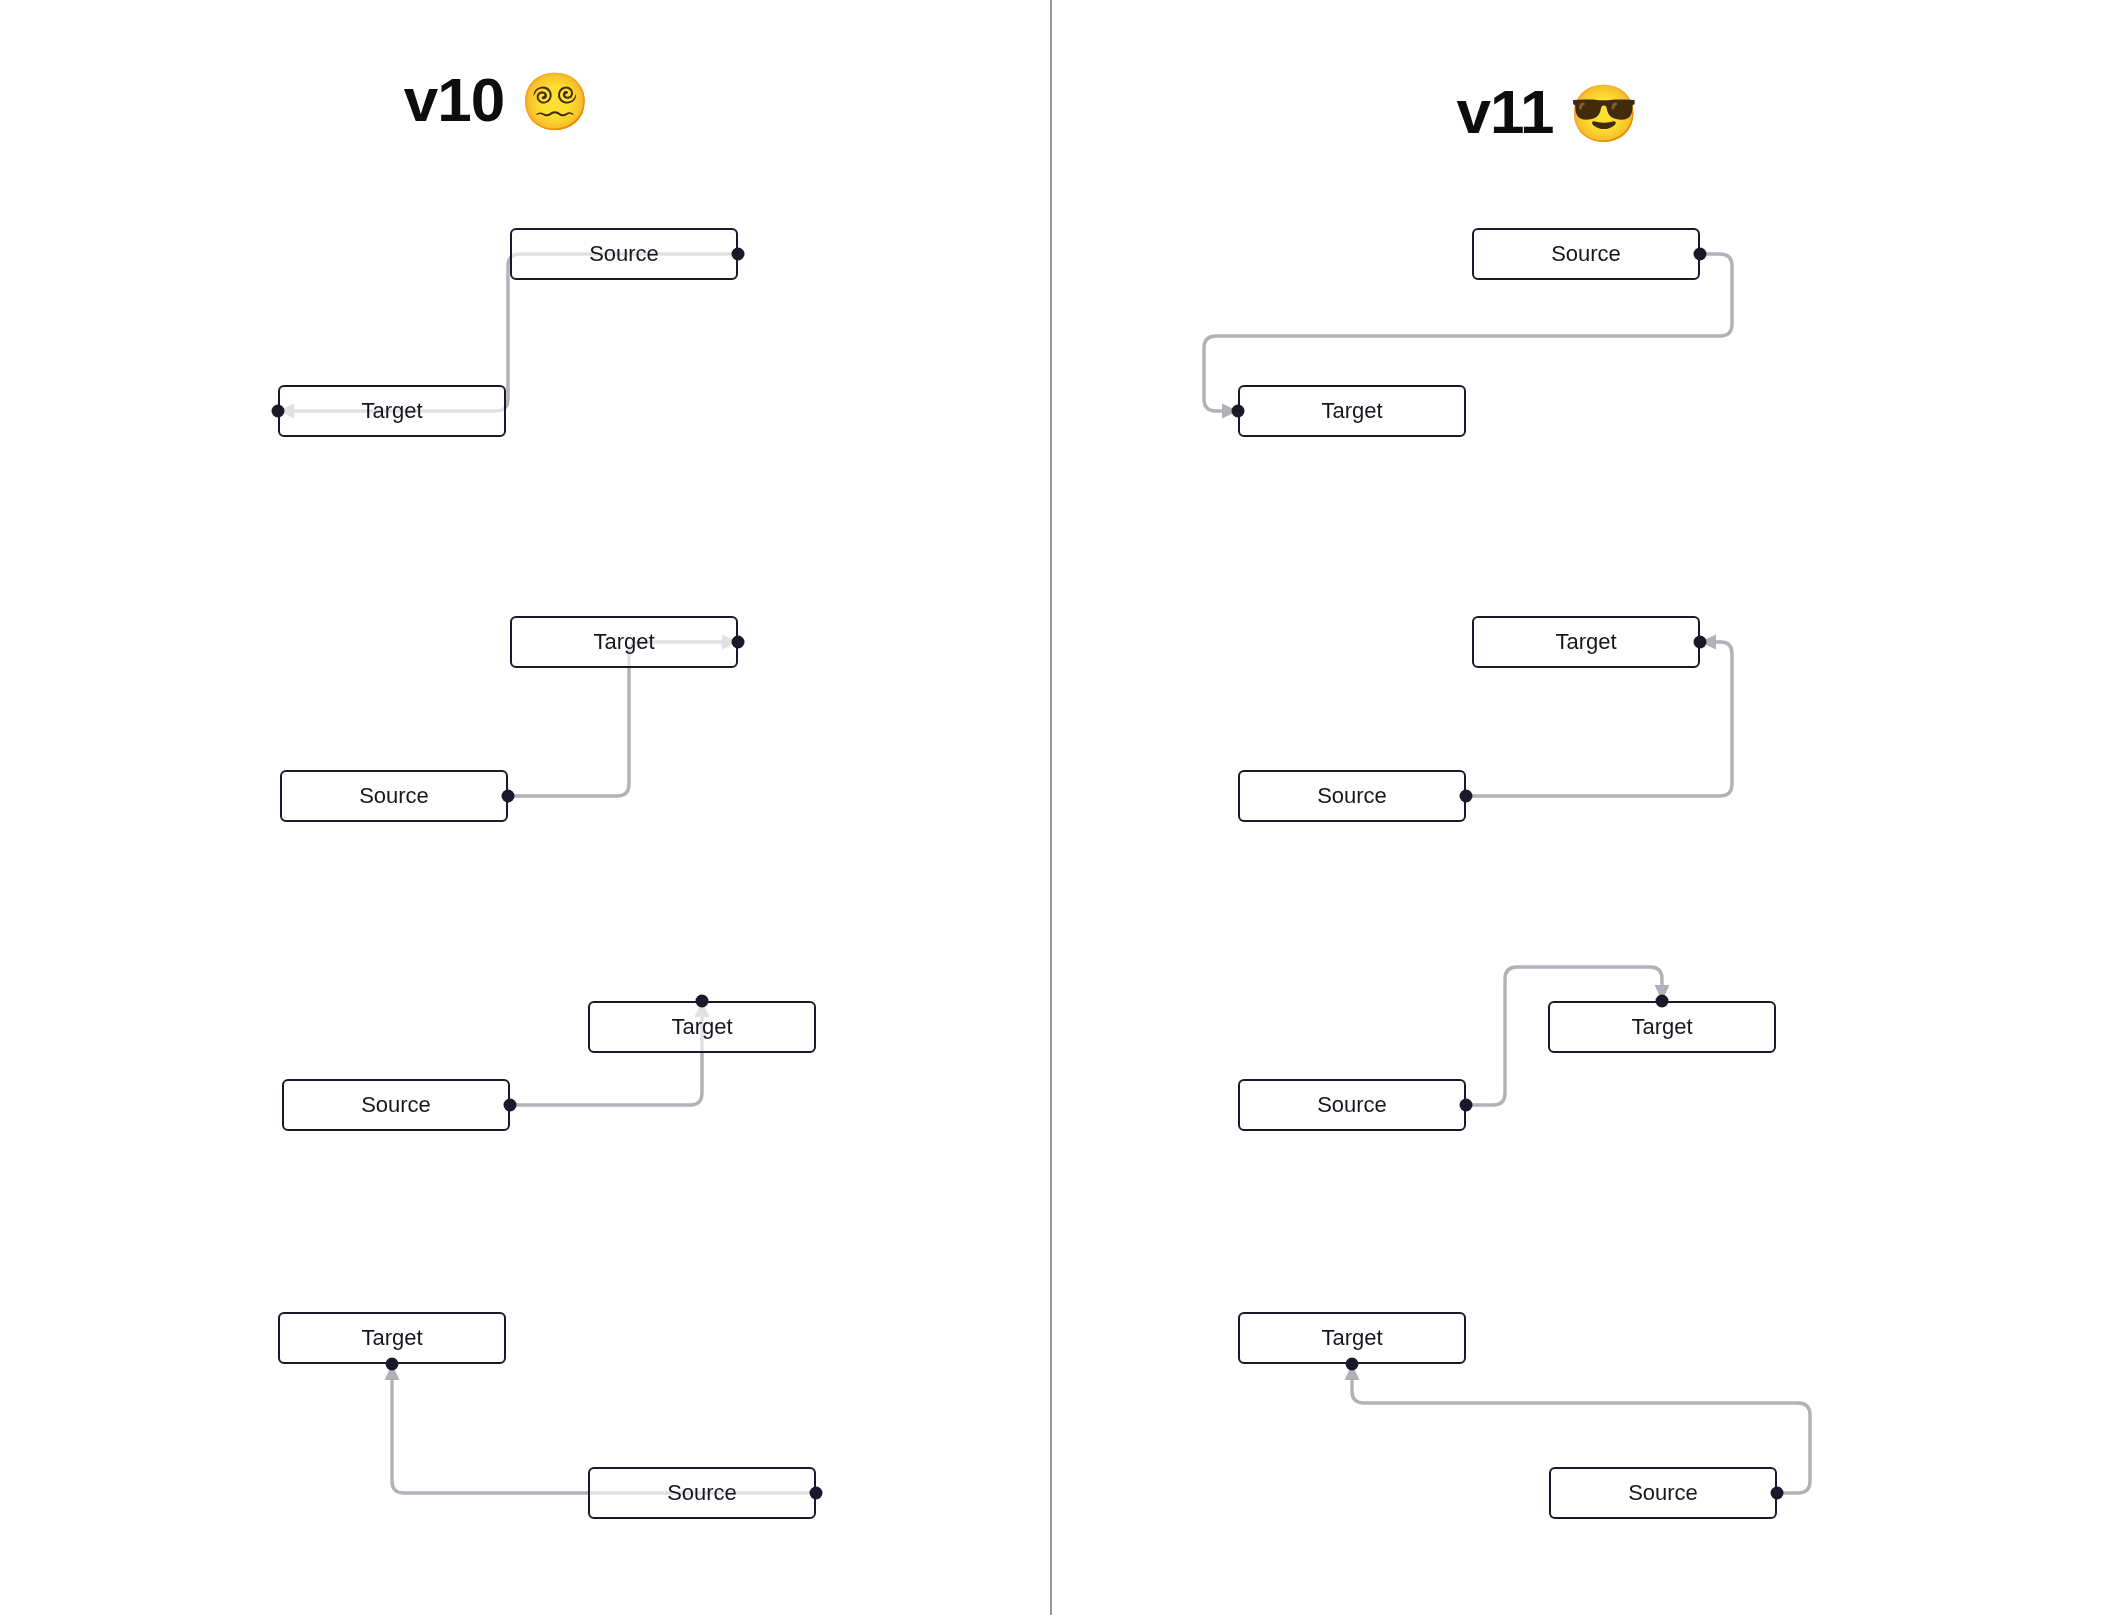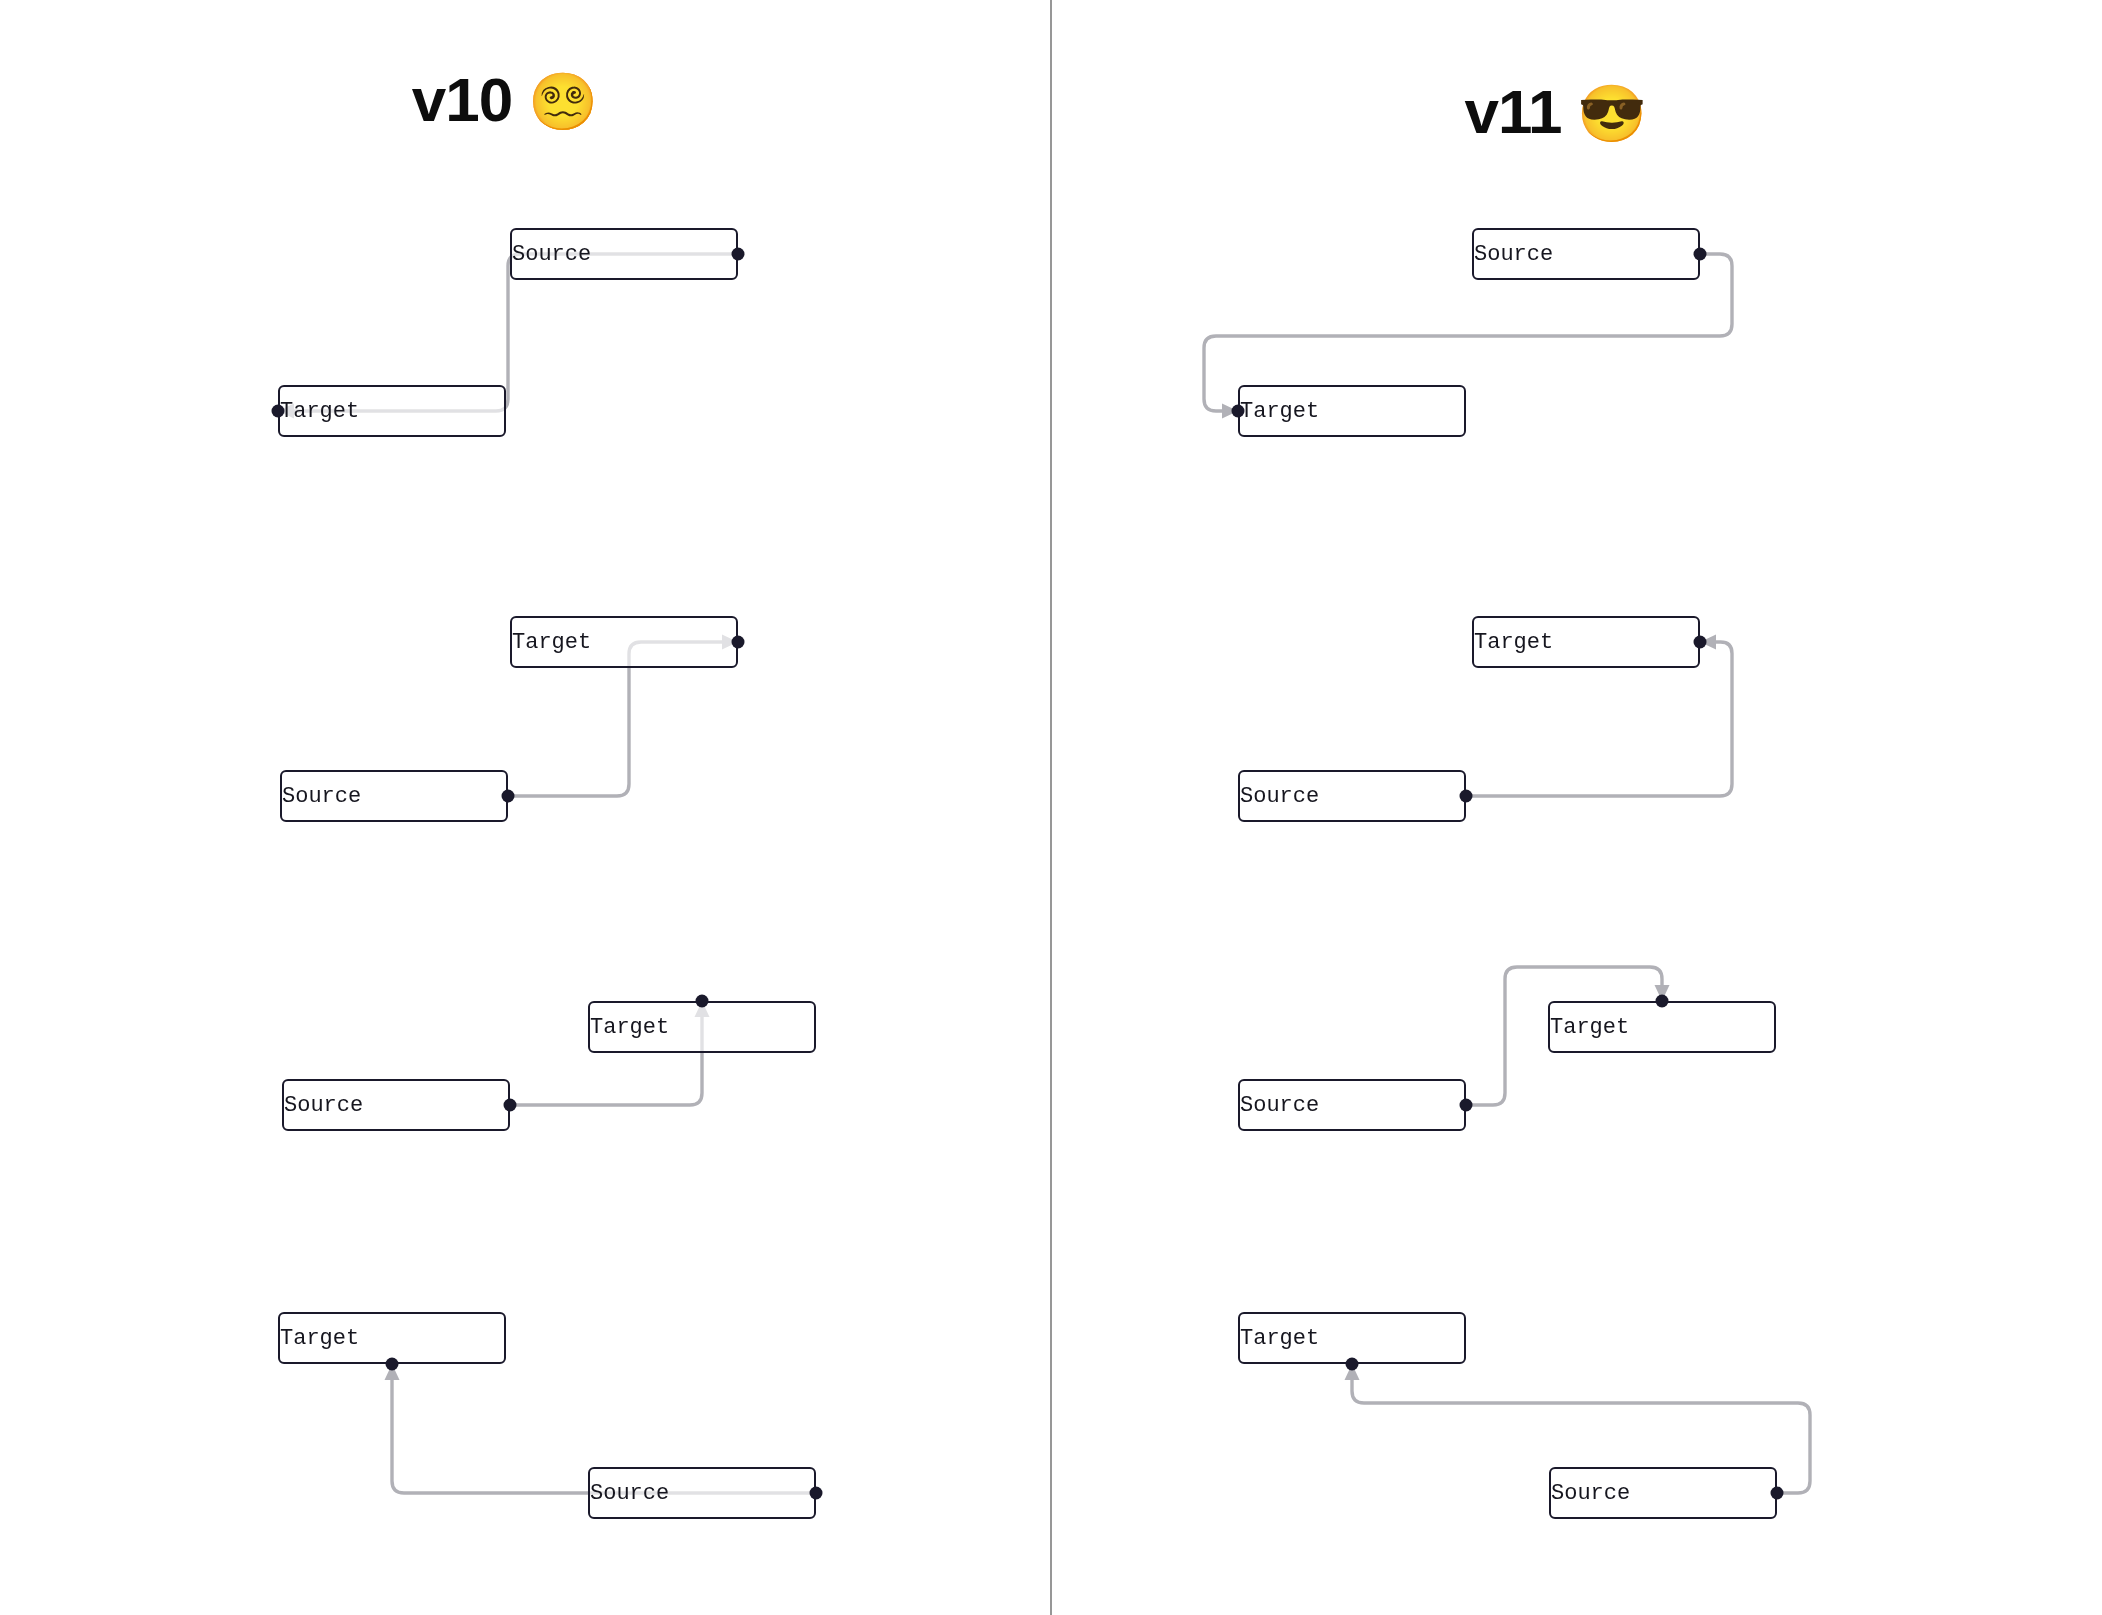--- a/index.html
+++ b/index.html
@@ -8,31 +8,31 @@
     font-family:"Liberation Sans", sans-serif;
     position:relative;overflow:hidden;
   }
   .canvas{position:absolute;left:0;top:0;width:2102px;height:1615px;}
   .divider{position:absolute;top:0;width:2px;height:1615px;background:#979797;z-index:0;}
   .edges{position:absolute;left:0;top:0;z-index:1;}
   .node{
     position:absolute;width:228px;height:52px;box-sizing:border-box;
     border:2px solid #1a192b;border-radius:6px;
     background:rgba(255,255,255,0.62);
-    display:flex;align-items:center;justify-content:flex-start;
-    font-size:22px;color:#16161f;z-index:2;cursor:default;font-family:Liberation Mono, monospace;
+    display:flex;align-items:center;justify-content:center;
+    font-size:22px;color:#16161f;z-index:2;cursor:default;
   }
   .handle{
     position:absolute;width:13px;height:13px;border-radius:50%;
     background:#1a192b;z-index:3;transform:translate(-50%,-50%);
   }
   .title{
     position:absolute;transform:translateX(-50%);
     font-weight:700;font-size:62px;letter-spacing:-1px;color:#0d0d0d;
-    white-space:nowrap;z-index:4;line-height:1.1;margin-left:8px;
+    white-space:nowrap;z-index:4;line-height:1.1;
   }
   .title .emoji{font-size:56px;letter-spacing:0;}
 </style>
 </head>
 <body>
 
 <div class="canvas">
   <div class="divider" style="left:1050px"></div>
 
   <div class="title" style="left:497px;top:66px">

